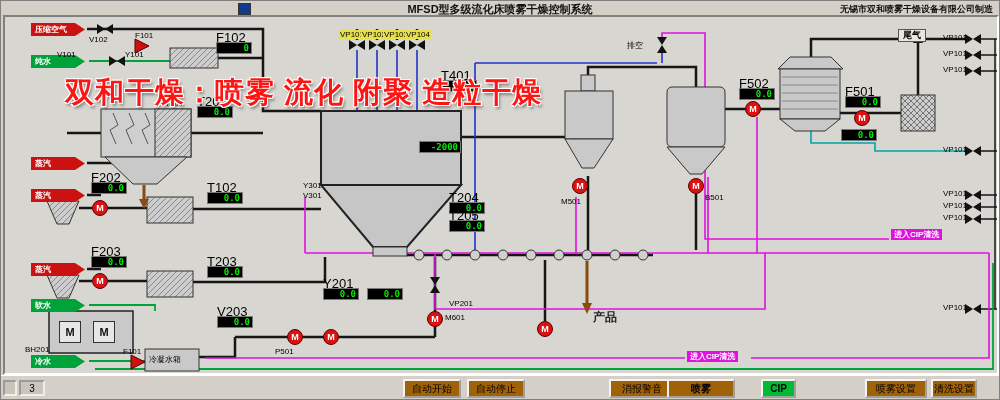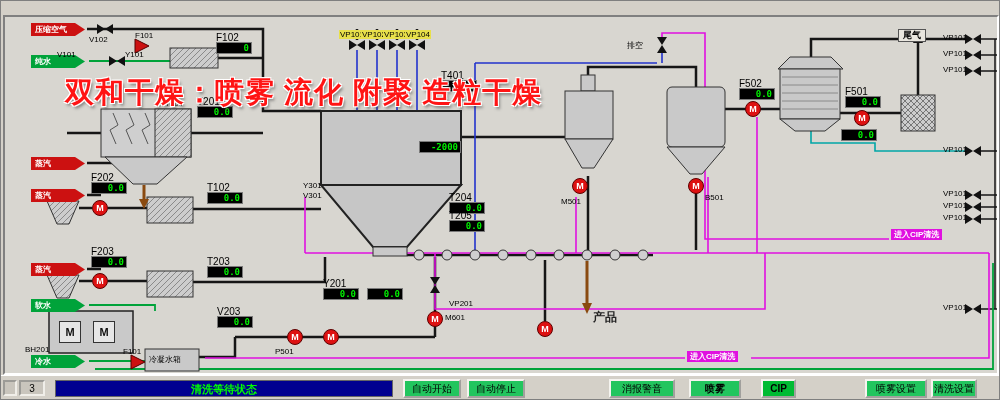--- a/index.html
+++ b/index.html
@@ -19,52 +19,57 @@
           text-align:left;padding-left:4px;box-sizing:border-box;white-space:nowrap;
           clip-path:polygon(0 0,44px 0,54px 50%,44px 100%,0 100%);}
   .farrow.red{background:#cc1111;}
   .farrow.green{background:#00a33a;}
   .dlabel{position:absolute;font-size:8px;line-height:9px;color:#000;white-space:nowrap;}
   .dlabel.hl{background:#e8e04a;padding:0 1px;}
   .dlabel.boxed{border:1px solid #555;background:#e9e6df;padding:1px 4px;font-size:9px;font-weight:bold;}
   .dlabel.big{font-size:12px;font-weight:bold;color:#222;}
   .dlabel.cip{background:#e011e0;color:#fff;font-weight:bold;padding:1px 3px;}
   .readout{position:absolute;}
-  .rlabel{font-size:10px;line-height:9px;color:#000;white-space:nowrap;}
+  .rlabel{font-size:13px;line-height:9px;color:#000;white-space:nowrap;}
   .rvalue{background:#000;border:1px solid #7a7a7a;color:#00ee00;font-family:"DejaVu Sans Mono",monospace;
           font-size:9px;font-weight:bold;width:36px;height:12px;line-height:11px;text-align:right;
           padding-right:2px;box-sizing:border-box;}
   .motor{position:absolute;width:16px;height:16px;border-radius:50%;background:#dd1111;border:1px solid #5c0000;
          color:#fff;font-size:9px;font-weight:bold;text-align:center;line-height:15px;box-sizing:border-box;}
   .motorbox{position:absolute;width:22px;height:22px;background:#e6e6e6;border:1px solid #333;color:#111;
             font-size:11px;font-weight:bold;text-align:center;line-height:21px;box-sizing:border-box;}
   .estop{position:absolute;left:338px;top:118px;width:74px;height:22px;background:#ffe400;
          border:2px outset #e6cf00;color:#000;font-weight:bold;font-size:12px;text-align:center;
          line-height:18px;box-sizing:border-box;z-index:10;cursor:pointer;}
   .watermark{position:absolute;left:60px;top:56px;font-size:29px;font-weight:bold;color:#ff1414;
              letter-spacing:1px;white-space:nowrap;z-index:50;
              text-shadow:-1px -1px 0 #fff,1px -1px 0 #fff,-1px 1px 0 #fff,1px 1px 0 #fff,2px 3px 3px rgba(60,60,60,.55);}
   
   .bottombar{position:absolute;left:0;right:0;top:374px;height:26px;background:#d4d0c8;border-top:1px solid #fff;}
   .iconbox{position:absolute;left:2px;top:4px;width:14px;height:16px;background:#c9c5bd;border:2px inset #f0eee9;box-sizing:border-box;}
   .counter{position:absolute;left:18px;top:4px;width:26px;height:16px;background:#c9c5bd;border:2px inset #f0eee9;
            font-size:10px;text-align:center;line-height:13px;box-sizing:border-box;}
   .statusbar{position:absolute;left:54px;top:4px;width:338px;height:17px;background:#000090;border:1px solid #666;
              color:#00ff00;font-size:11px;font-weight:bold;text-align:center;line-height:16px;box-sizing:border-box;}
-  .tbtn{position:absolute;top:3px;height:19px;background:#22c55e;border:2px outset #f5f3ef;
+  .tbtn{position:absolute;top:3px;height:19px;background:#a16207;border:2px outset #f5f3ef;
         font-size:10px;color:#000;text-align:center;line-height:14px;box-sizing:border-box;cursor:pointer;
         font-family:"Liberation Sans",sans-serif;padding:0;}
   .tbtn.bold{font-weight:bold;}
   .tbtn.green{background:#00bb33;font-weight:bold;}
 </style>
 </head>
 <body>
 
 <div class="screen">
 
+  <div class="titlebar">
+    <div class="tb-icon"></div>
+    <div class="tb-title">MFSD型多级流化床喷雾干燥控制系统</div>
+    <div class="tb-mfr">无锡市双和喷雾干燥设备有限公司制造</div>
+  </div>
 
   <div class="diagram">
     <svg width="992" height="356" viewBox="0 0 992 356">
       <defs>
         <pattern id="hatch" patternUnits="userSpaceOnUse" width="6" height="6">
           <rect width="6" height="6" fill="#cdcdcd"></rect>
             <path d="M0 6 L6 0" stroke="#8a8a8a" stroke-width="1"></path>
         </pattern>
         <pattern id="cross" patternUnits="userSpaceOnUse" width="6" height="6">
           <rect width="6" height="6" fill="#cdcdcd"></rect>
@@ -308,23 +313,22 @@
         <div class="motor" style="left: 740px; top: 84px;">M</div>
         <div class="motor" style="left: 849px; top: 93px;">M</div>
         <div class="motorbox" style="left: 54px; top: 304px;">M</div>
         <div class="motorbox" style="left: 88px; top: 304px;">M</div>
       </div>
   </div>
 
   <div class="bottombar">
     <div class="iconbox"></div>
     <div class="counter">3</div>
-    <div class="statusbar">清洗等待状态</div>
     <button class="tbtn" style="left:402px;width:58px">自动开始</button>
     <button class="tbtn" style="left:466px;width:58px">自动停止</button>
     <button class="tbtn" style="left:608px;width:66px">消报警音</button>
-    <button class="tbtn bold" style="left:688px;width:52px">喷雾</button>
+    <button class="tbtn bold" style="left:666px;width:68px">喷雾</button>
     <button class="tbtn green" style="left:760px;width:35px">CIP</button>
     <button class="tbtn" style="left:864px;width:62px">喷雾设置</button>
     <button class="tbtn" style="left:930px;width:46px">清洗设置</button>
   </div>
 
 </div>
 
 </body></html>

